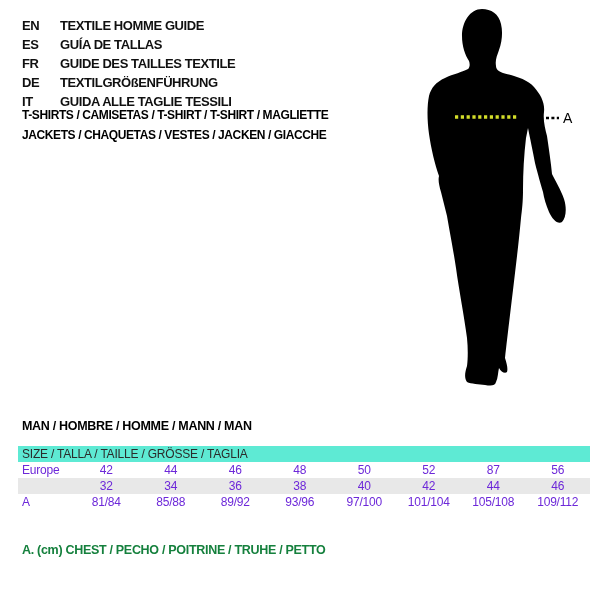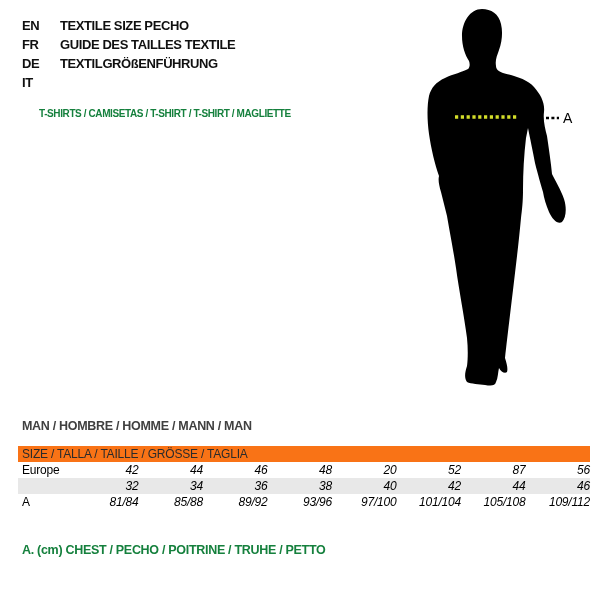--- a/index.html
+++ b/index.html
@@ -8,58 +8,64 @@
     font-family:"Liberation Sans", sans-serif;overflow:hidden;
     -webkit-font-smoothing:antialiased;
   }
   
   .langs{position:absolute;left:22px;top:14px;}
   .lang-row{display:flex;height:19px;align-items:flex-end;}
   .lang-code{width:38px;font-weight:bold;font-size:13px;color:#101010;letter-spacing:-0.4px;}
   .lang-title{font-weight:bold;font-size:13px;color:#101010;letter-spacing:-0.4px;white-space:nowrap;}
   
   .cats{position:absolute;left:22px;top:108px;}
-  .cat-line{height:19.5px;font-weight:bold;font-size:10px;color:#15803d;letter-spacing:-0.4px;white-space:nowrap;margin-left:17px;}
+  .cat-line{height:19.5px;font-weight:bold;font-size:12px;color:#000000;letter-spacing:-0.4px;white-space:nowrap;}
   
   .figure{position:absolute;left:395px;top:0;width:205px;height:410px;}
   
-  .man-label{position:absolute;left:22px;top:419px;font-weight:bold;font-size:12.5px;color:#404040;letter-spacing:-0.3px;}
+  .man-label{position:absolute;left:22px;top:419px;font-weight:bold;font-size:12.5px;color:#000000;letter-spacing:-0.3px;}
   
   .size-table{position:absolute;left:18px;top:446px;width:572px;border-collapse:collapse;table-layout:fixed;}
-  .size-table td,.size-table th{padding:0;margin:0;font-weight:normal;font-size:12px;color:#000000;letter-spacing:-0.2px;height:16px;vertical-align:middle;}
-  .size-table .hdr td{background:#f97316;text-align:left;padding-left:4px;color:#2b2b2b;}
+  .size-table td,.size-table th{padding:0;margin:0;font-weight:normal;font-size:12px;color:#6d28d9;letter-spacing:-0.2px;height:16px;vertical-align:middle;}
+  .size-table .hdr td{background:#5eead4;text-align:left;padding-left:4px;color:#2b2b2b;}
   .size-table .lbl{text-align:left;padding-left:4px;}
-  .size-table .val{text-align:right;font-style:italic;}
+  .size-table .val{text-align:center;}
   .size-table tr.band td{background:#e8e8e8;}
   
   .footnote{position:absolute;left:22px;top:543px;font-weight:bold;font-size:12.5px;color:#15803d;letter-spacing:-0.3px;}
 </style>
 </head>
 <body>
 
 <div class="langs">
   <div class="lang-row">
     <span class="lang-code">EN</span>
-    <span class="lang-title">TEXTILE SIZE PECHO</span>
+    <span class="lang-title">TEXTILE HOMME GUIDE</span>
+  </div>
+  <div class="lang-row">
+    <span class="lang-code">ES</span>
+    <span class="lang-title">GUÍA DE TALLAS</span>
   </div>
   <div class="lang-row">
     <span class="lang-code">FR</span>
     <span class="lang-title">GUIDE DES TAILLES TEXTILE</span>
   </div>
   <div class="lang-row">
     <span class="lang-code">DE</span>
     <span class="lang-title">TEXTILGRÖßENFÜHRUNG</span>
   </div>
   <div class="lang-row">
     <span class="lang-code">IT</span>
+    <span class="lang-title">GUIDA ALLE TAGLIE TESSILI</span>
   </div>
 </div>
 
 <div class="cats">
   <div class="cat-line">T-SHIRTS / CAMISETAS / T-SHIRT / T-SHIRT / MAGLIETTE</div>
+  <div class="cat-line">JACKETS / CHAQUETAS / VESTES / JACKEN / GIACCHE</div>
 </div>
 
 <svg class="figure" viewBox="0 0 205 410" aria-hidden="true">
   <path fill="#000000" d="
     M 87 9
     C 96 9 104 14 106 24
     C 108 32 107 42 104 50
     C 102 56 100 60 101 66
     C 101 69 103 71 108 73
     C 120 76 132 79 139 87
@@ -118,21 +124,21 @@
   <tbody>
     <tr class="hdr">
       <td colspan="9">SIZE / TALLA / TAILLE / GRÖSSE / TAGLIA</td>
     </tr>
     <tr>
       <td class="lbl">Europe</td>
       <td class="val">42</td>
       <td class="val">44</td>
       <td class="val">46</td>
       <td class="val">48</td>
-      <td class="val">20</td>
+      <td class="val">50</td>
       <td class="val">52</td>
       <td class="val">87</td>
       <td class="val">56</td>
     </tr>
     <tr class="band">
       <td class="lbl"></td>
       <td class="val">32</td>
       <td class="val">34</td>
       <td class="val">36</td>
       <td class="val">38</td>

